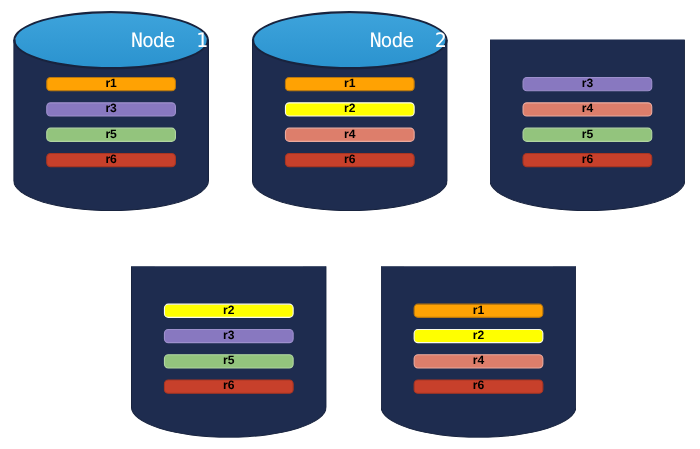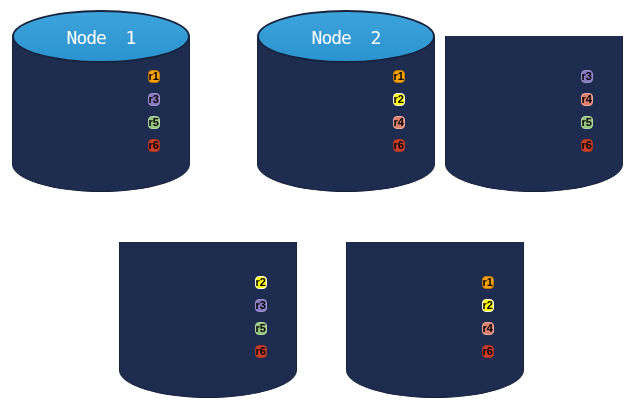--- a/index.html
+++ b/index.html
@@ -10,21 +10,21 @@
     position:relative;
     overflow:hidden;
   }
   .canvas { position:absolute; inset:0; }
 
   .cylinder {
     position:absolute;
     width:178px; height:182px;
   }
   .pos-0 { left:12px;  top:10px; }
-  .pos-1 { left:229px; top:10px;margin-left:28px; }
+  .pos-1 { left:229px; top:10px; }
   .pos-2 { left:445px; top:10px; }
   .pos-3 { left:119px; top:216px; }
   .pos-4 { left:346px; top:216px; }
 
   .cyl-body {
     position:absolute;
     left:0; right:0; top:26px; bottom:0;
     background:#1E2C4F;
     border:1px solid #18233E;
     border-top:none;
@@ -34,39 +34,38 @@
   .cyl-top {
     position:absolute;
     left:0; right:0; top:0;
     height:53px;
     border-radius:50%;
     background:linear-gradient(#3DA3DB, #2B93CF);
     border:2px solid #18233E;
     box-sizing:border-box;
     display:flex;
     align-items:center;
-    justify-content:center;
+    justify-content:flex-end;
     z-index:2;
   }
   .node-title {
     color:#FFFFFF;
     font-family:"DejaVu Sans Mono", monospace;
     font-size:18px;
     white-space:pre;
     letter-spacing:-1px;
     transform:translateY(1px);
   }
   .bars {
     position:absolute;
     left:30px; right:30px; top:60px;
     display:flex;
     flex-direction:column;
     gap:10px;
     z-index:3;
-    align-items:flex-end;
   }
   .bar {
     height:13px;
     border-radius:4px;
     border:1px solid transparent;
     box-sizing:border-box;
     display:flex;
     align-items:center;
     justify-content:center;
   }

